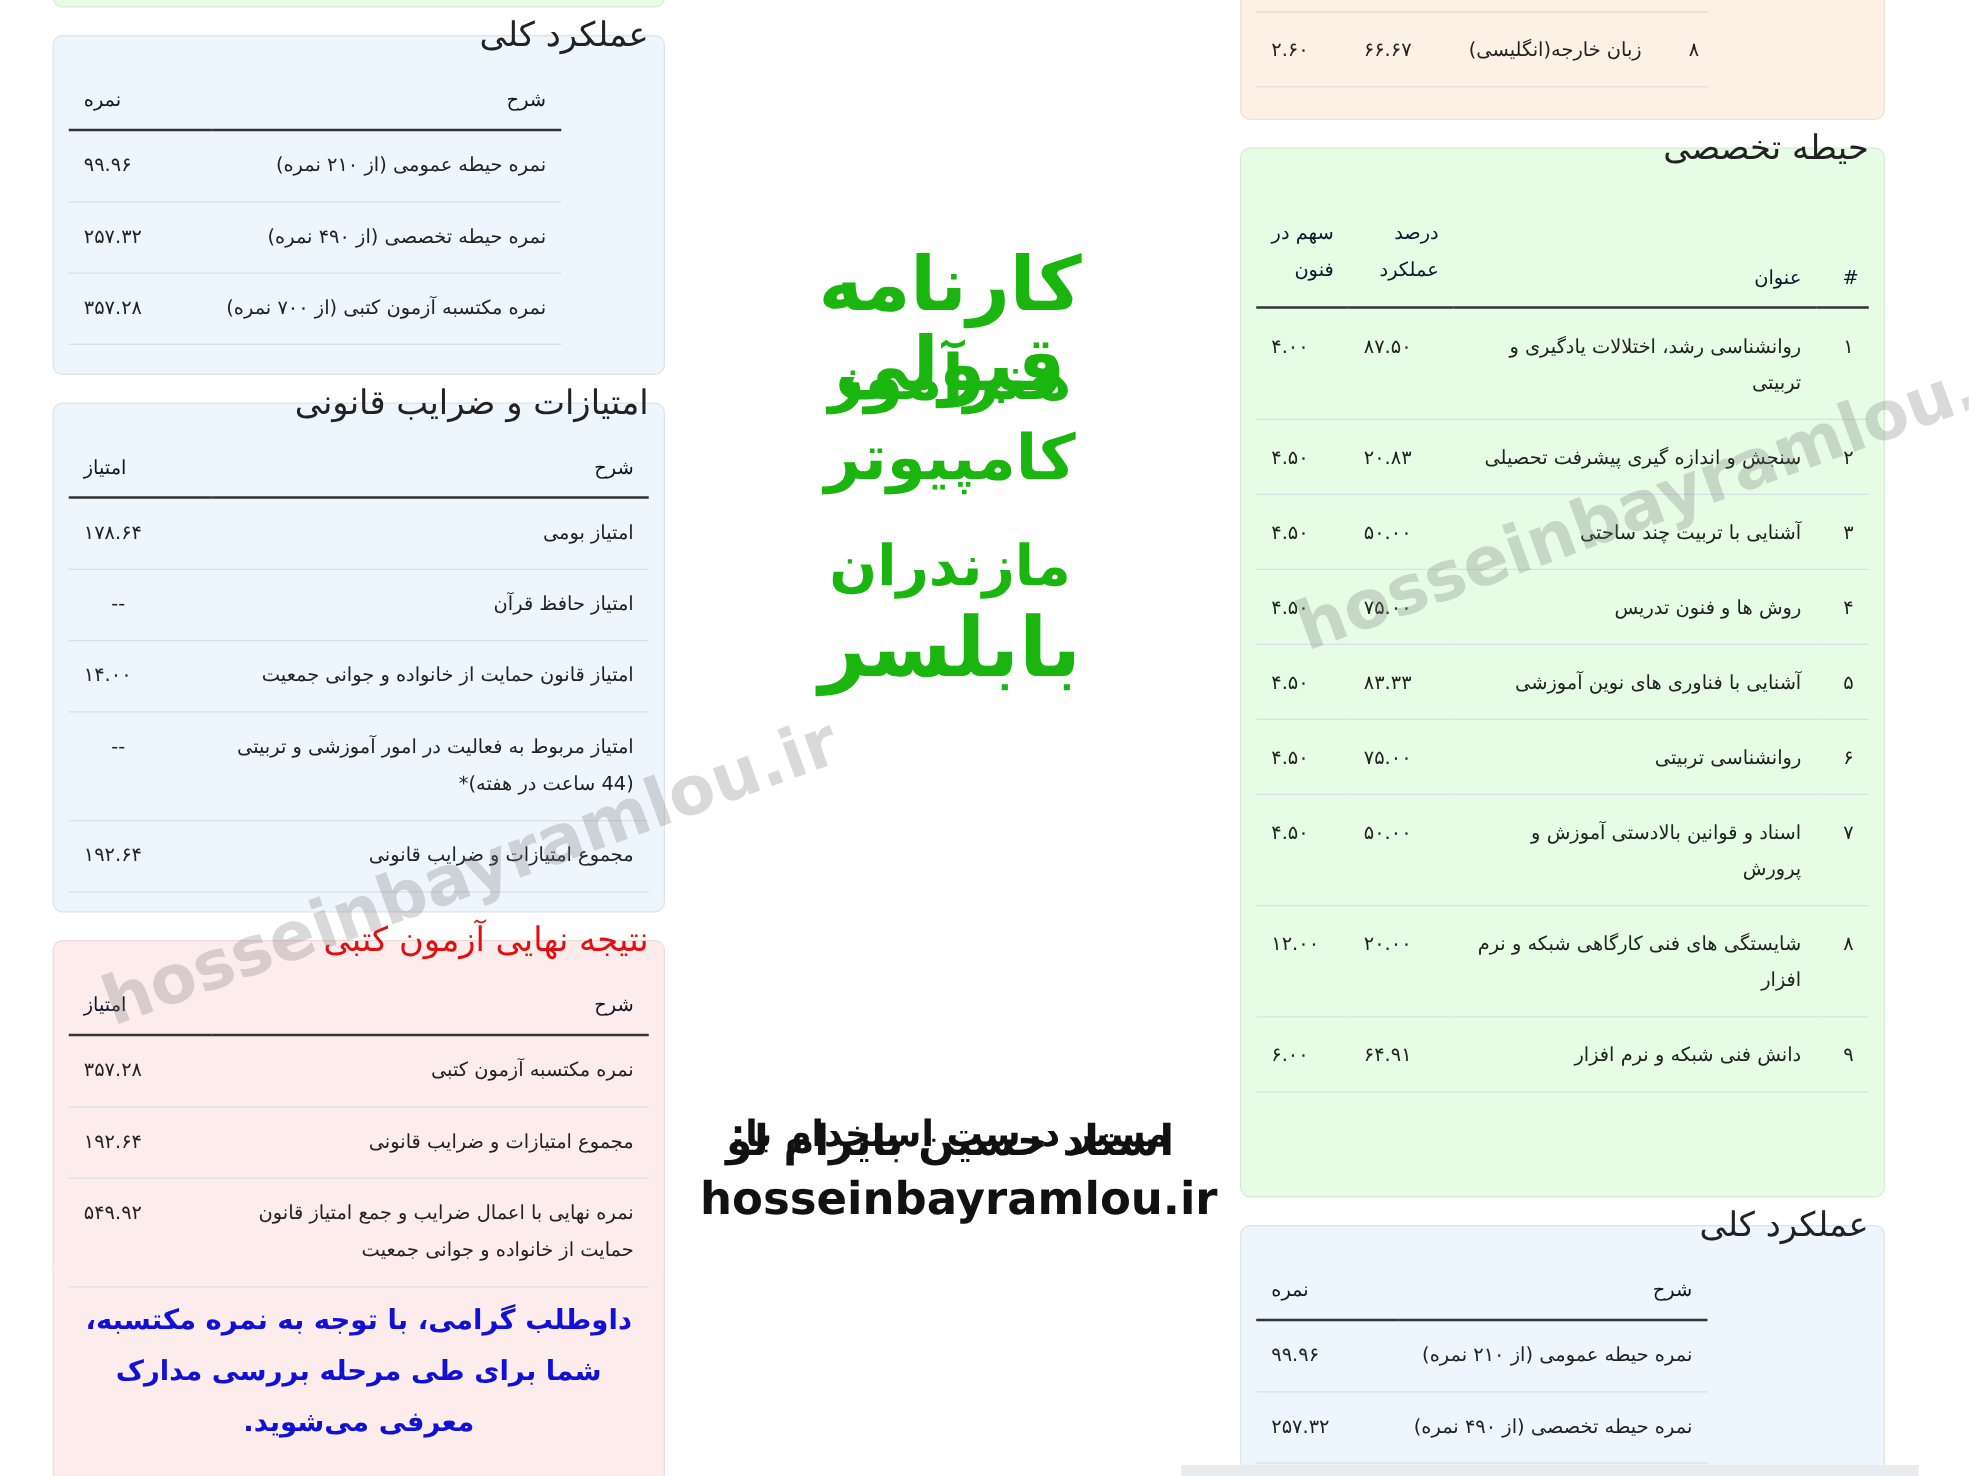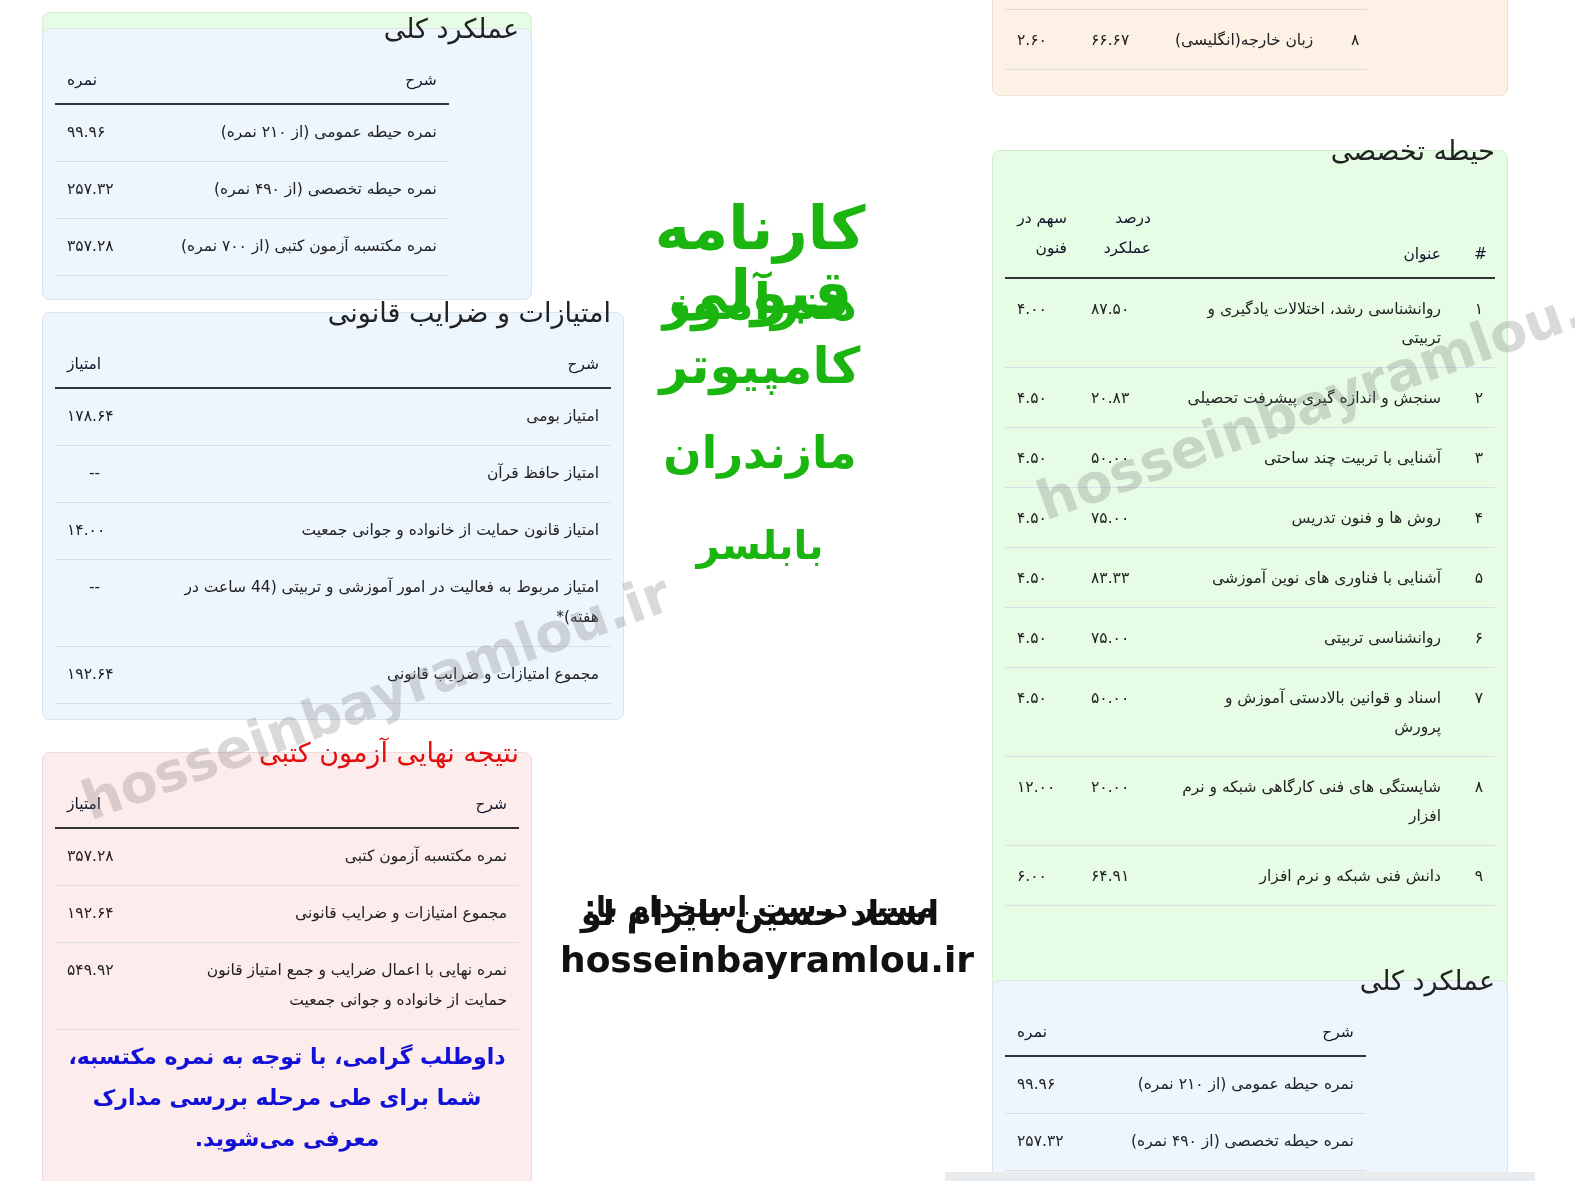--- a/index.html
+++ b/index.html
@@ -9,21 +9,21 @@
     font-family: "DejaVu Sans", sans-serif;
     color: #212529;
   }
   .card {
     position: absolute;
     border: 1px solid #dde3ea;
     border-radius: 8px;
     box-sizing: border-box;
   }
   .card.blue { background: #edf5fd; }
-  .card.green { background: #e7fce5; border-color: #d5ecd3; margin-top: 32px; }
+  .card.green { background: #e7fce5; border-color: #d5ecd3; }
   .card.peach { background: #fdf1e6; border-color: #eee1d5; }
   .card.pink { background: #fdecec; border-color: #eddada; }
   .card-title {
     position: absolute;
     right: 12px;
     top: -16px;
     font-size: 27px;
     direction: rtl;
     color: #222;
     white-space: nowrap;
@@ -124,21 +124,21 @@
         <td class="num">۲۵۷.۳۲</td>
       </tr>
       <tr>
         <td>نمره مکتسبه آزمون کتبی (از ۷۰۰ نمره)</td>
         <td class="num">۳۵۷.۲۸</td>
       </tr>
     </tbody>
   </table>
 </div>
 
-<div class="card blue" style="left:42px; top:312px; width:582px; height:408px;">
+<div class="card blue" style="left:42px; top:322px; width:490px; height:408px;">
   <div class="card-title">امتیازات و ضرایب قانونی</div>
   <table style="top:30px;">
     <thead>
       <tr>
         <th>شرح</th>
         <th class="num" style="width:90px;">امتیاز</th>
       </tr>
     </thead>
     <tbody class="tight">
       <tr>
@@ -188,21 +188,21 @@
         <td class="num">۵۴۹.۹۲</td>
       </tr>
     </tbody>
   </table>
 </div>
 <div class="notice">داوطلب گرامی، با توجه به نمره مکتسبه، شما برای طی مرحله بررسی مدارک معرفی می‌شوید.</div>
 
 <div class="center-title" style="top:196px; font-size:60px; line-height:64px;">کارنامه قبولی</div>
 <div class="center-title" style="top:270px; font-size:50px; line-height:64px;">هنرآموز کامپیوتر</div>
 <div class="center-title" style="top:420px; font-size:45px; line-height:66px;">مازندران</div>
-<div class="center-title" style="top:512px; font-size:40px; line-height:66px;">بابلسر</div>
+<div class="center-title" style="top:486px; font-size:66px; line-height:66px;">بابلسر</div>
 
 <div class="credit" style="top:884px; font-size:29px; line-height:46px;">مسیر درست استخدام با:</div>
 <div class="credit" style="top:890px; font-size:34px; line-height:46px;">استاد حسین بایرام لو</div>
 <div class="credit" style="top:936px; font-size:36px; line-height:48px; direction:ltr;">hosseinbayramlou.ir</div>
 
 <div class="card peach" style="left:992px; top:-30px; width:516px; height:126px;">
   <table style="top:38px;">
     <tbody>
       <tr style="border-top:1px solid #e4d8cc;">
         <td style="width:22px; padding-right:8px;">۸</td>

